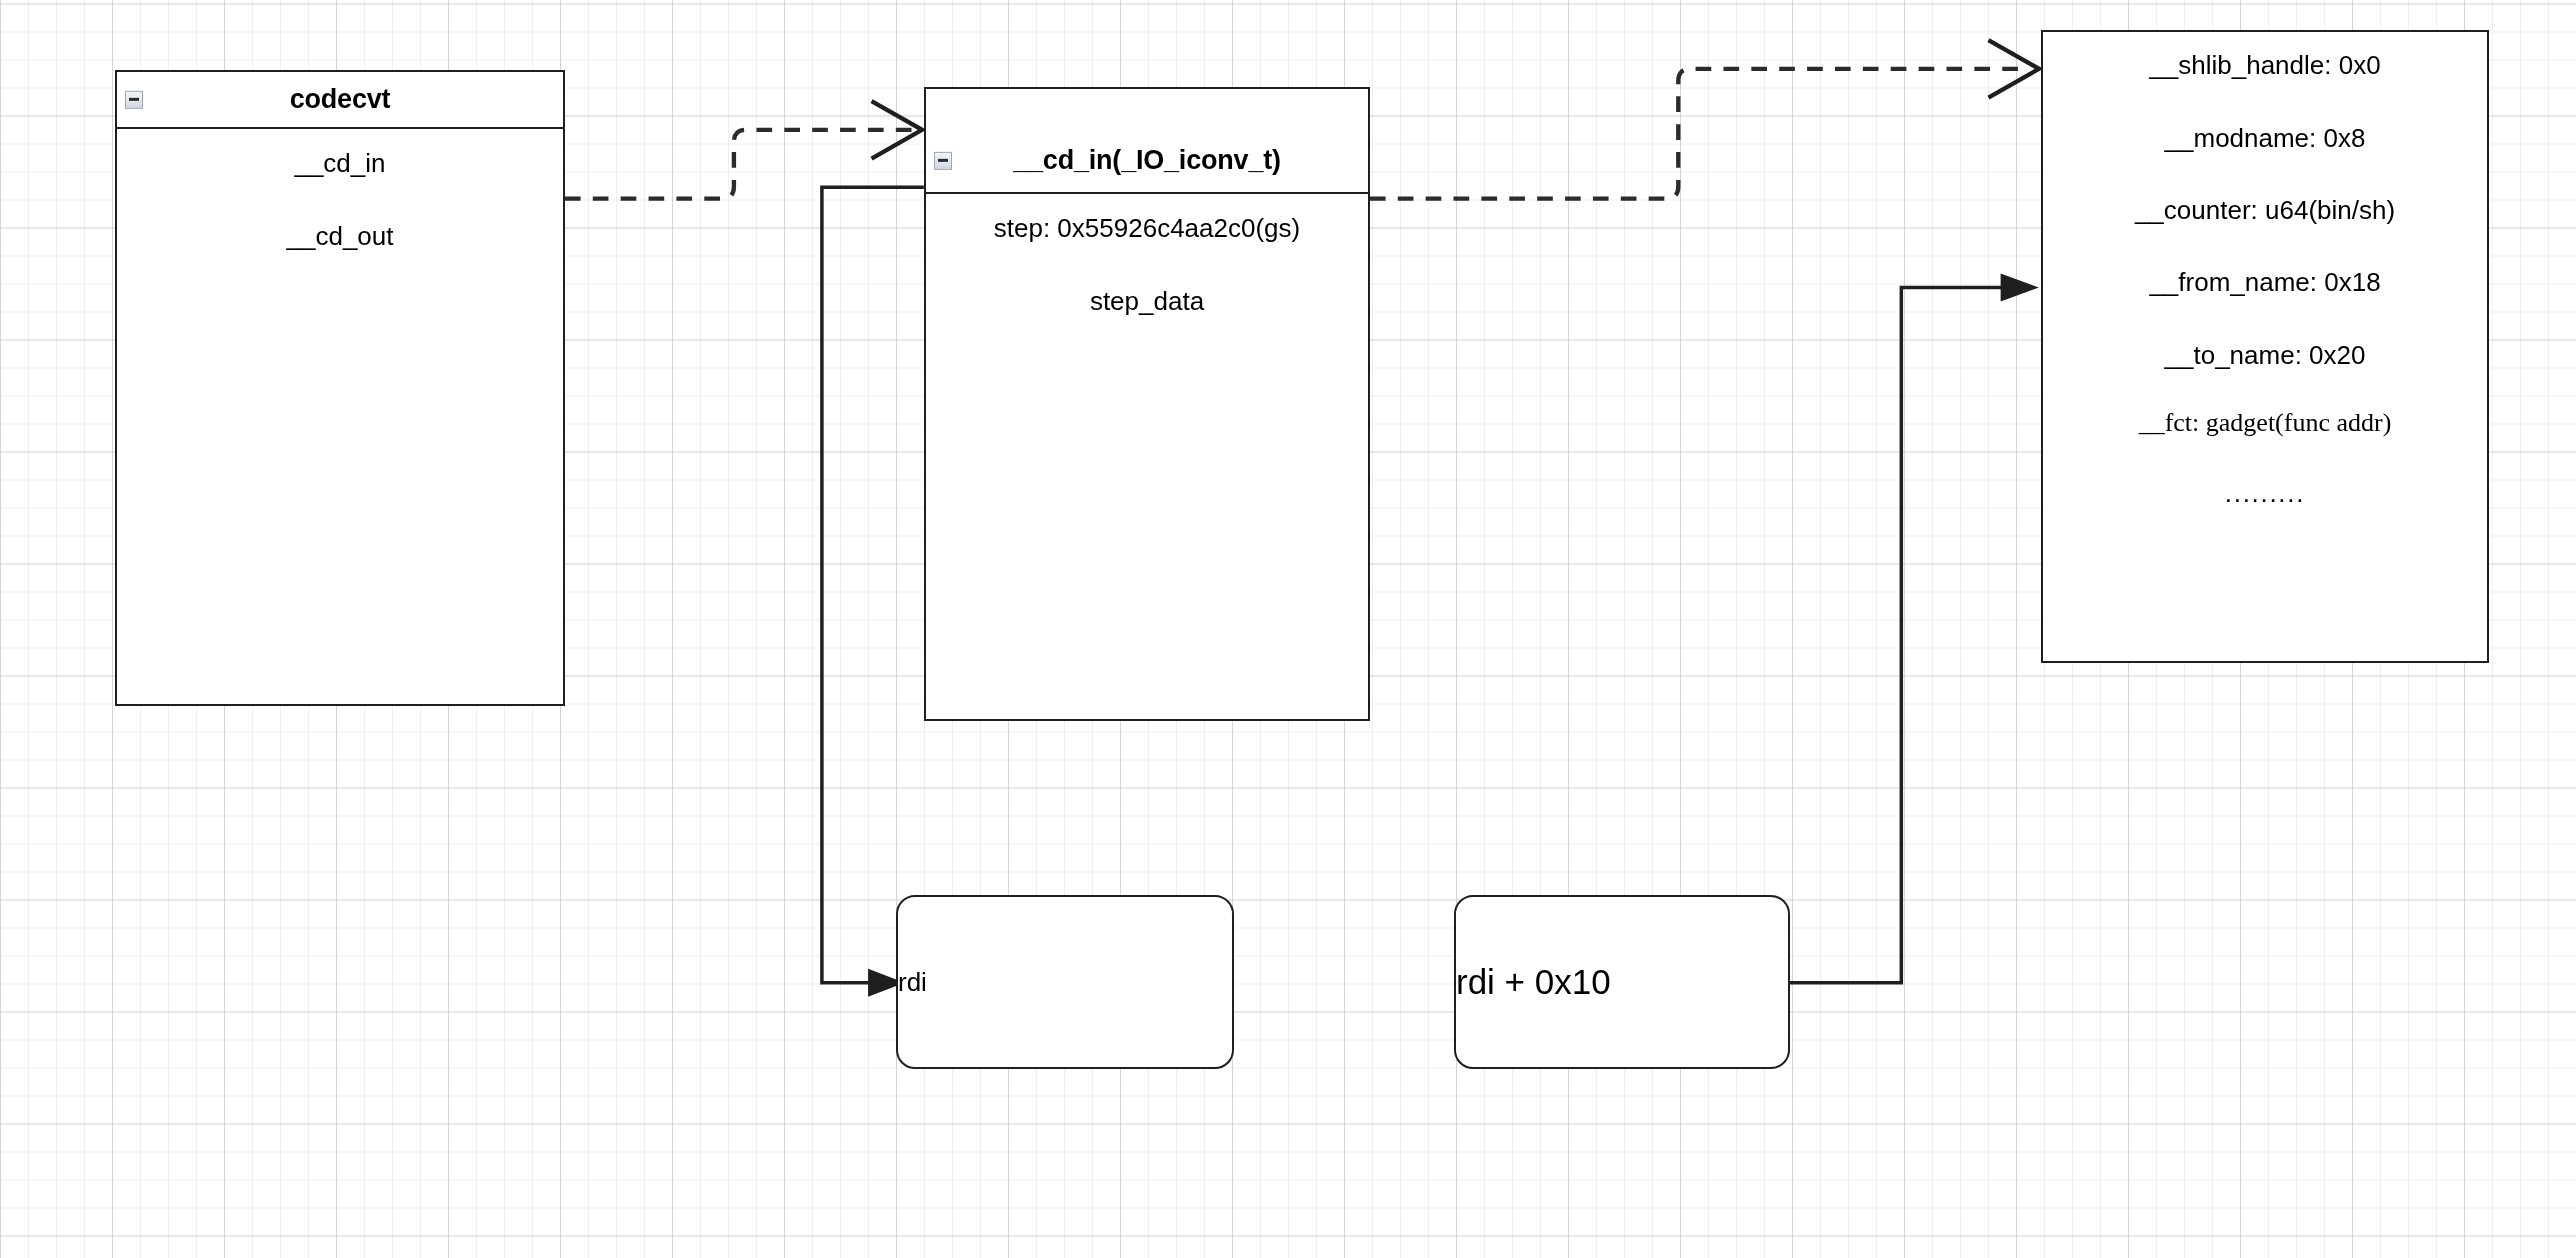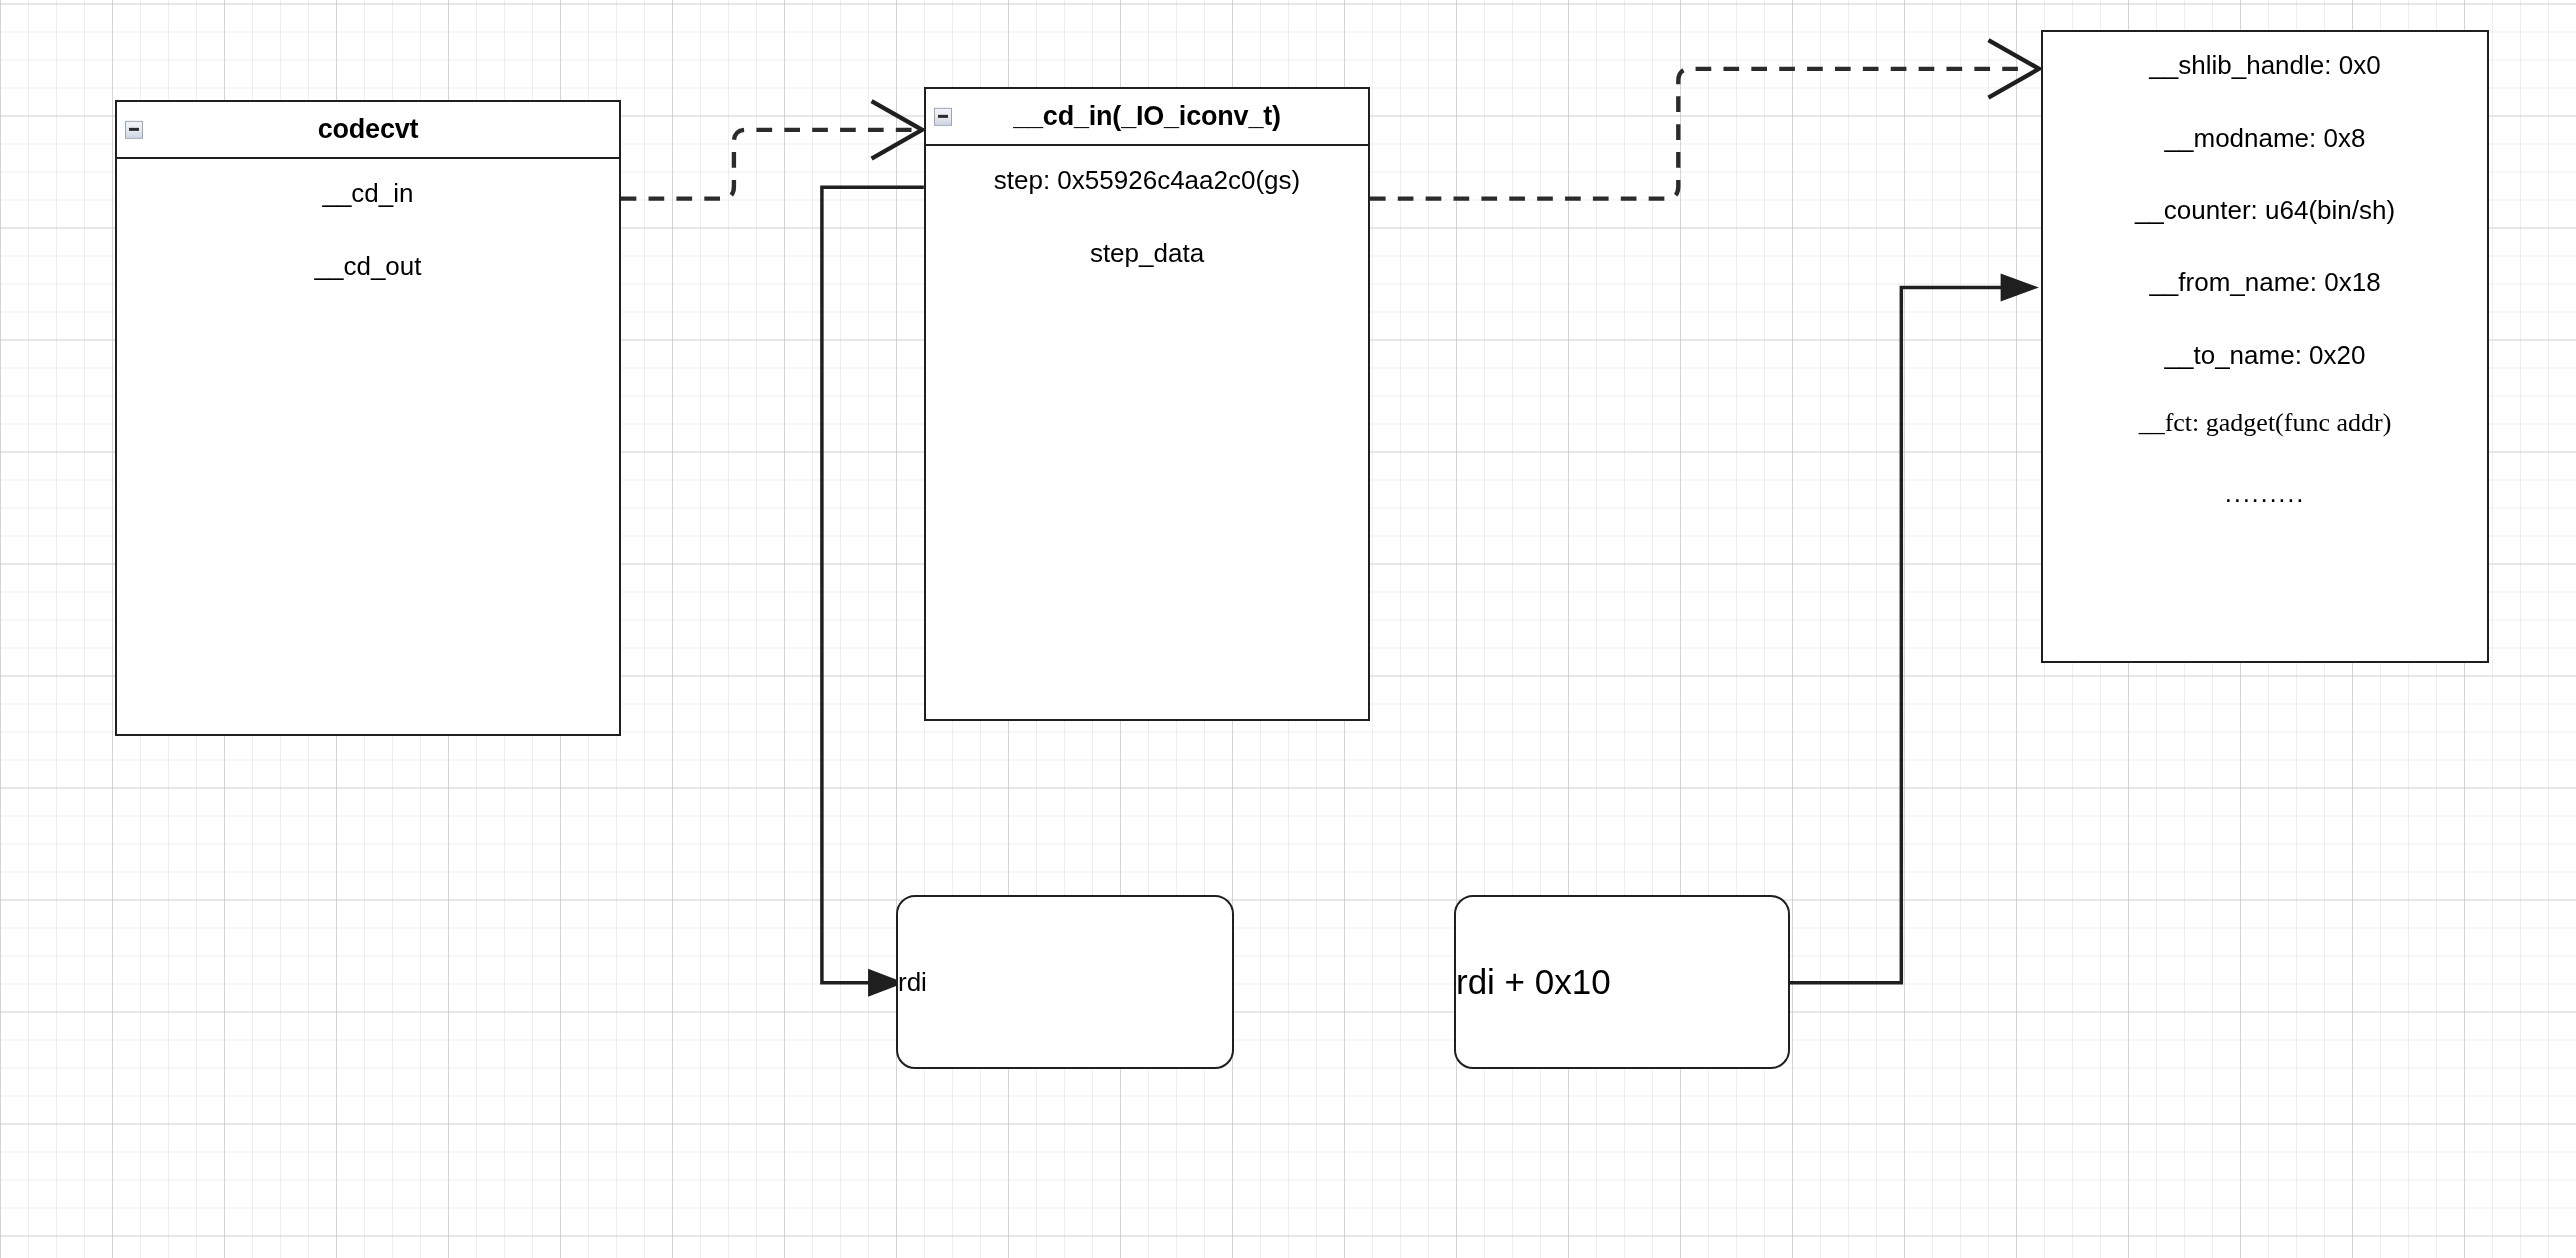--- a/index.html
+++ b/index.html
@@ -157,33 +157,33 @@
       <path class="edge-solid" d="M 1060 215 L 943 215 L 943 1128 L 1000 1128"></path>
       <polygon class="arrow-filled" points="996,1112 1038,1128 996,1144"></polygon>
     </g>
 
     <g>
       <path class="edge-solid" d="M 2053 1128 L 2182 1128 L 2182 330 L 2300 330"></path>
       <polygon class="arrow-filled" points="2296,314 2340,330 2296,346"></polygon>
     </g>
   </svg>
 
-  <div class="uml-box" style="left:115px; top:100px; width:506px; height:636px;">
+  <div class="uml-box" style="left:115px; top:70px; width:450px; height:636px;">
     <div class="uml-header" style="height:57px;">
       <span class="collapse-icon"></span>
       <span class="uml-title" style="font-size:27px;">codecvt</span>
     </div>
     <div class="uml-body">
       <div class="uml-row" style="top:92px; font-size:26px;">__cd_out</div>
       <div class="uml-row" style="top:19px; font-size:26px;">__cd_in</div>
     </div>
   </div>
 
   <div class="uml-box" style="left:924px; top:87px; width:446px; height:634px;">
-    <div class="uml-header" style="height:57px;">
+    <div class="uml-header" style="height:65px;margin-top:40px;">
       <span class="collapse-icon"></span>
       <span class="uml-title" style="font-size:27px;">__cd_in(_IO_iconv_t)</span>
     </div>
     <div class="uml-body">
       <div class="uml-row" style="top:19px; font-size:26px;">step: 0x55926c4aa2c0(gs)</div>
       <div class="uml-row" style="top:92px; font-size:26px;">step_data</div>
     </div>
   </div>
 
   <div class="uml-box" style="left:2041px; top:30px; width:448px; height:633px;">

